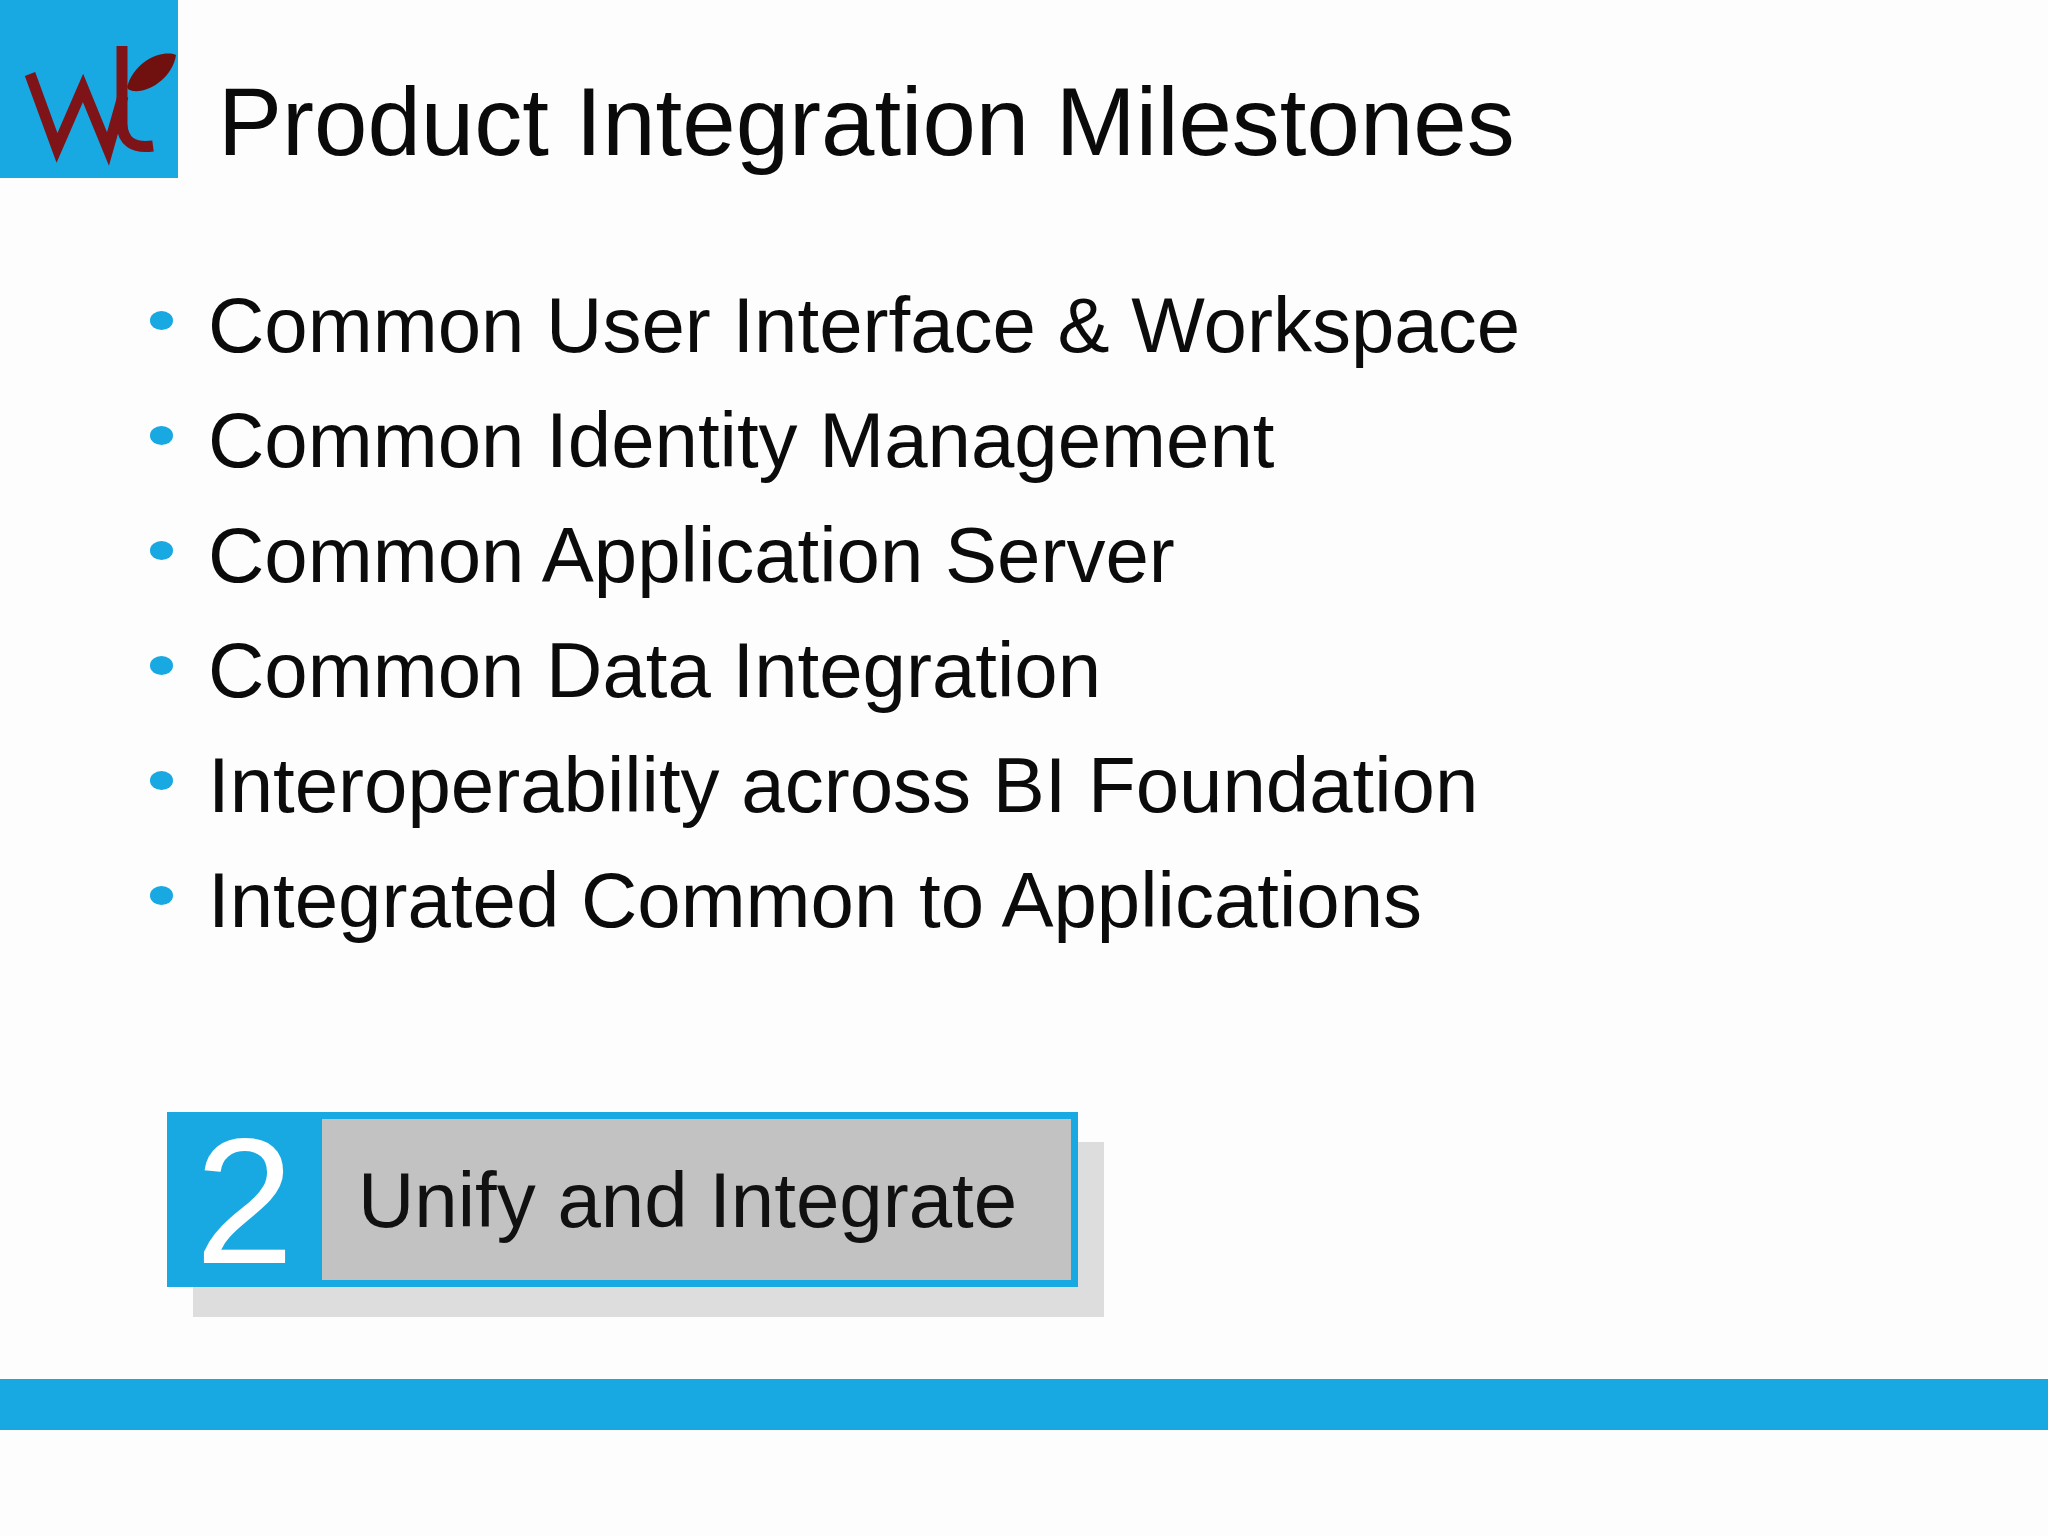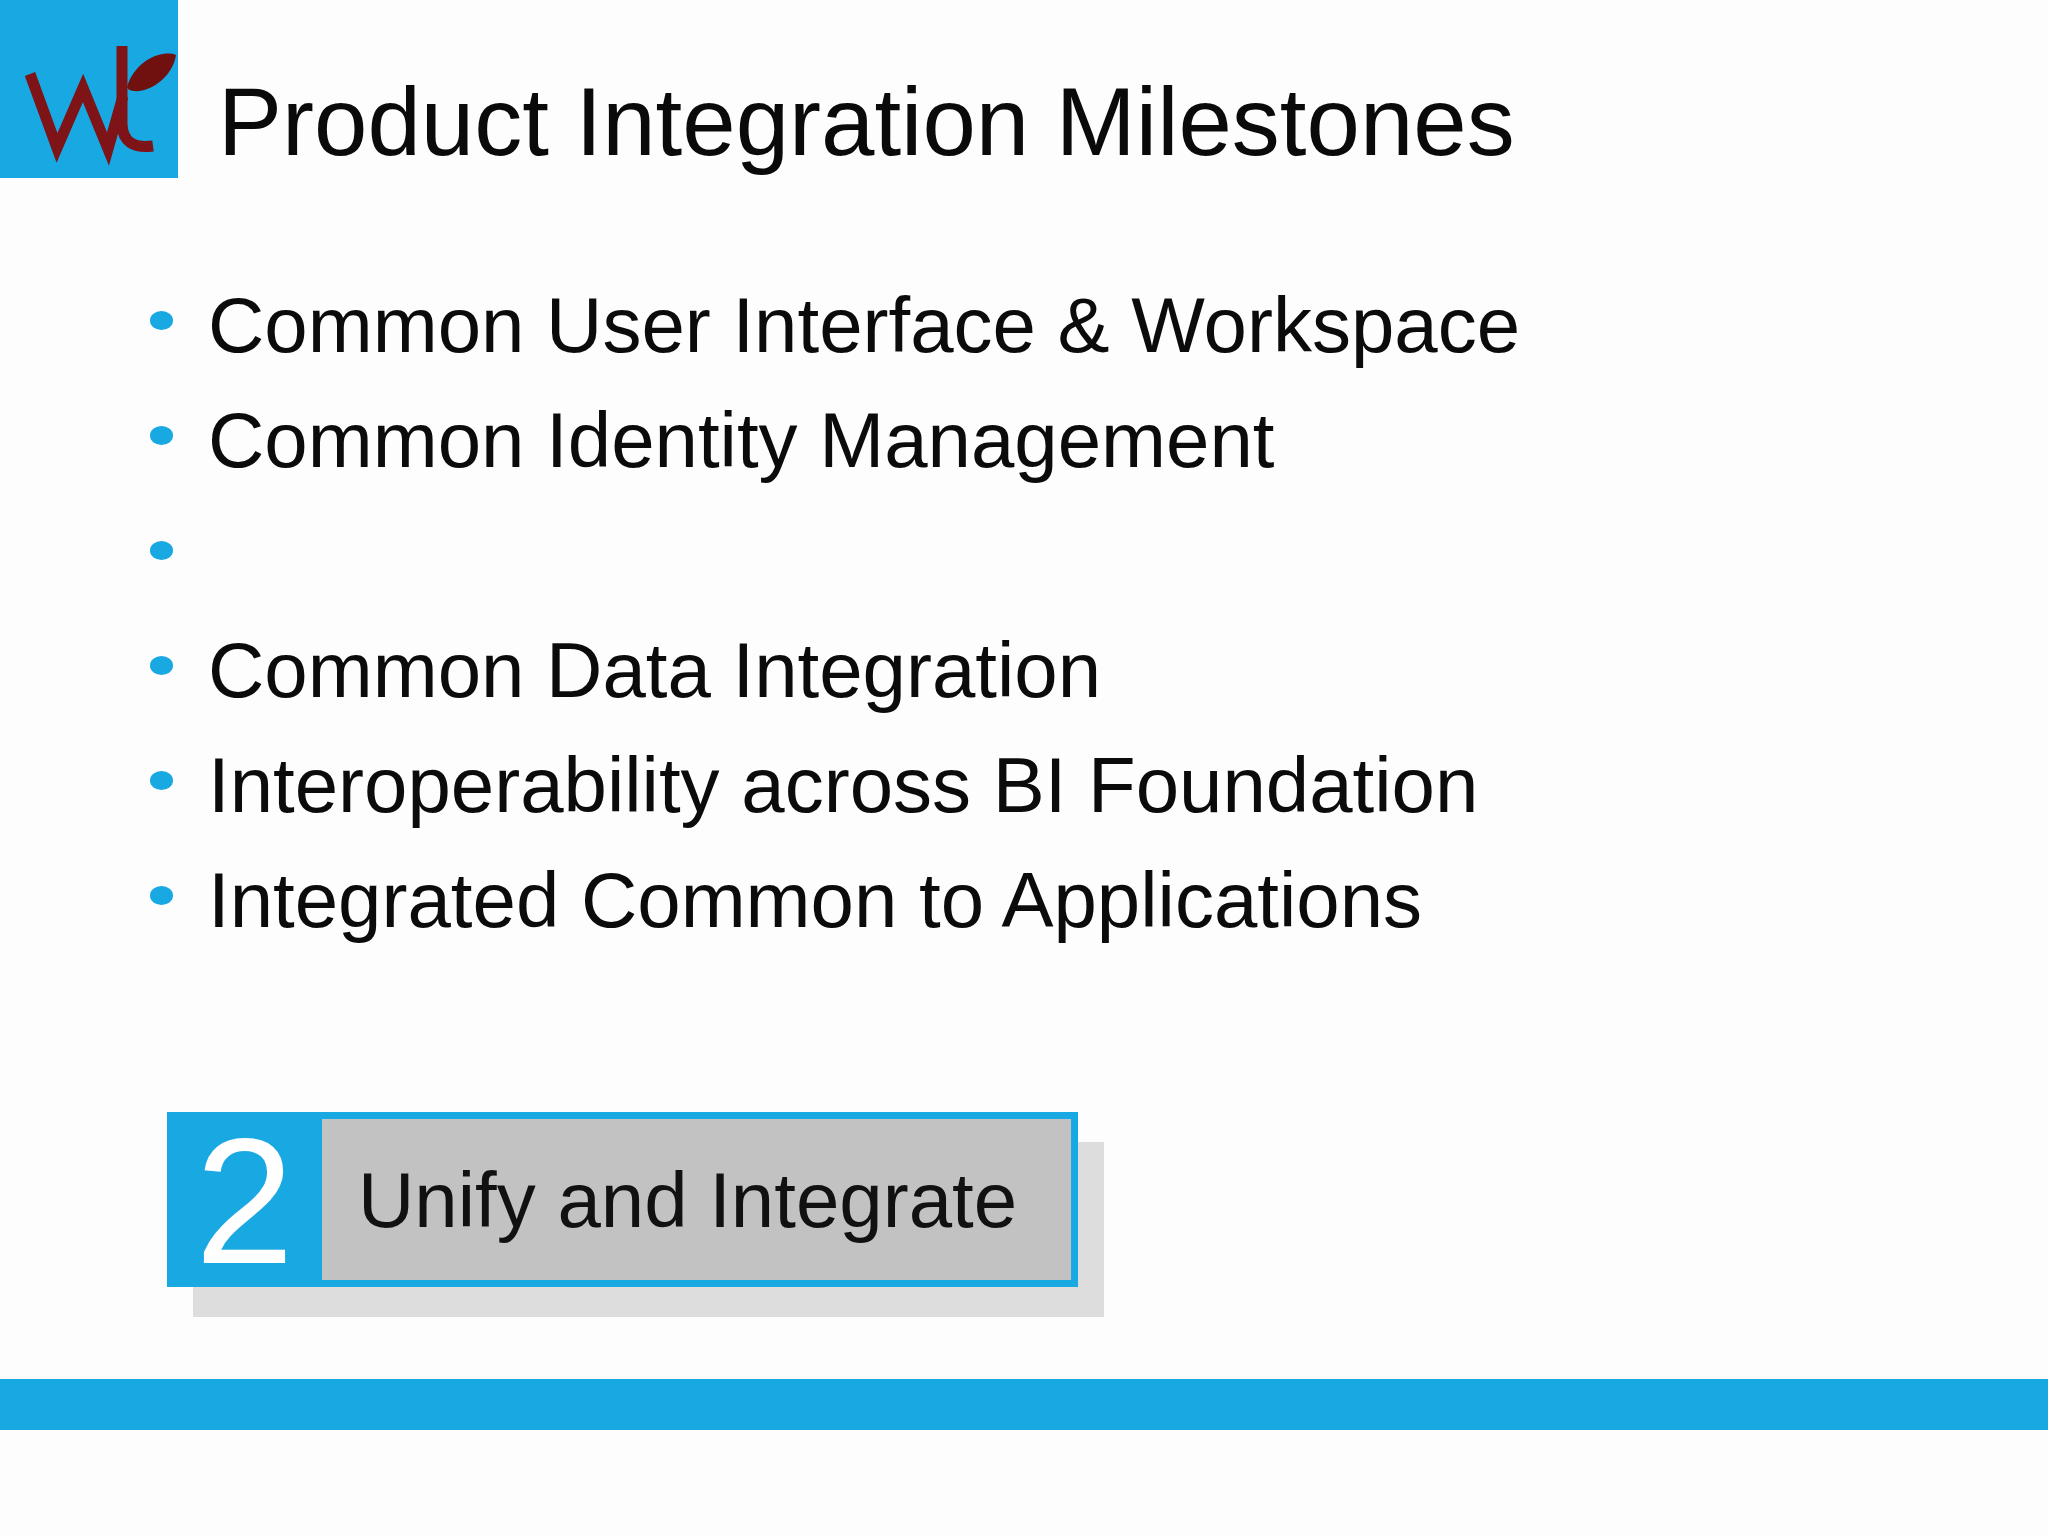--- a/index.html
+++ b/index.html
@@ -87,20 +87,21 @@
     <li>
       <span class="dot"></span>
       <span class="bullet-text">Common User Interface &amp; Workspace</span>
     </li>
     <li>
       <span class="dot"></span>
       <span class="bullet-text">Common Identity Management</span>
     </li>
     <li>
       <span class="dot"></span>
+      <span class="bullet-text">Common Application Server</span>
     </li>
     <li>
       <span class="dot"></span>
       <span class="bullet-text">Common Data Integration</span>
     </li>
     <li>
       <span class="dot"></span>
       <span class="bullet-text">Interoperability across BI Foundation</span>
     </li>
     <li>

